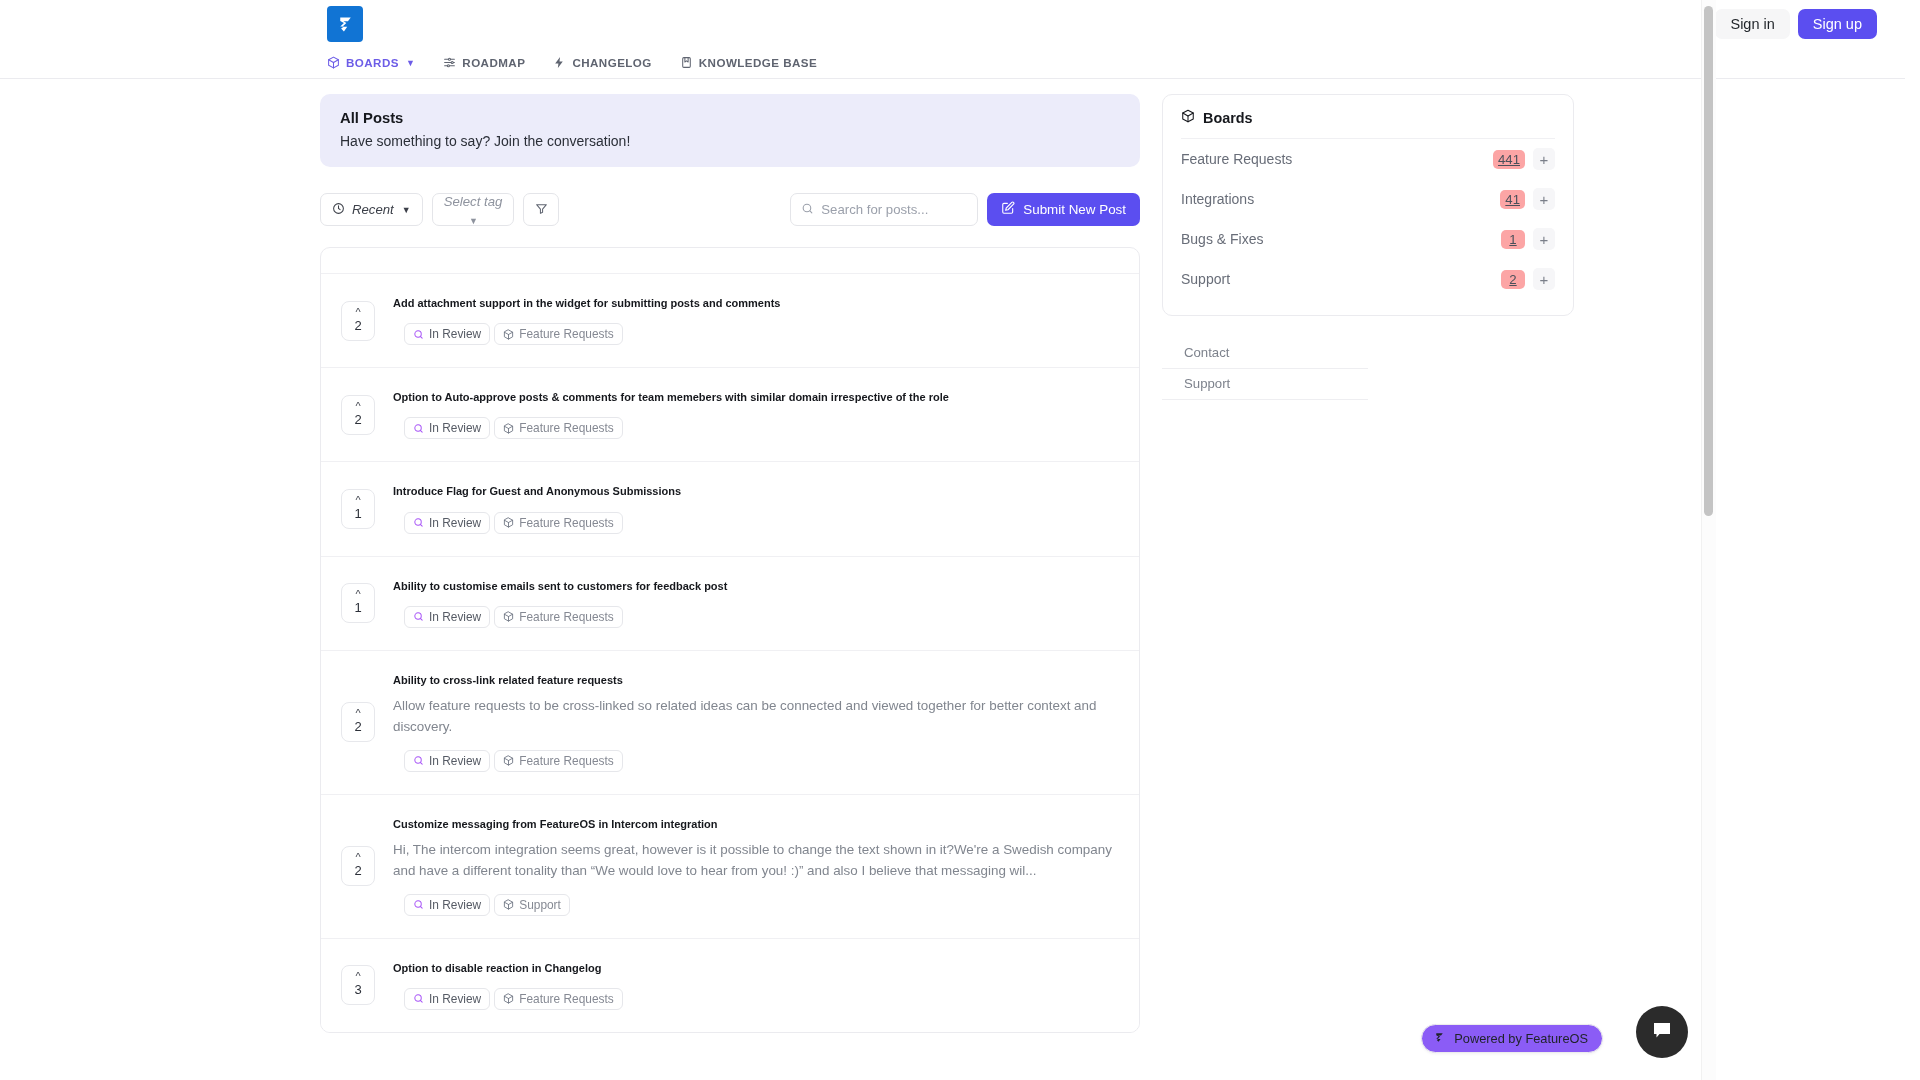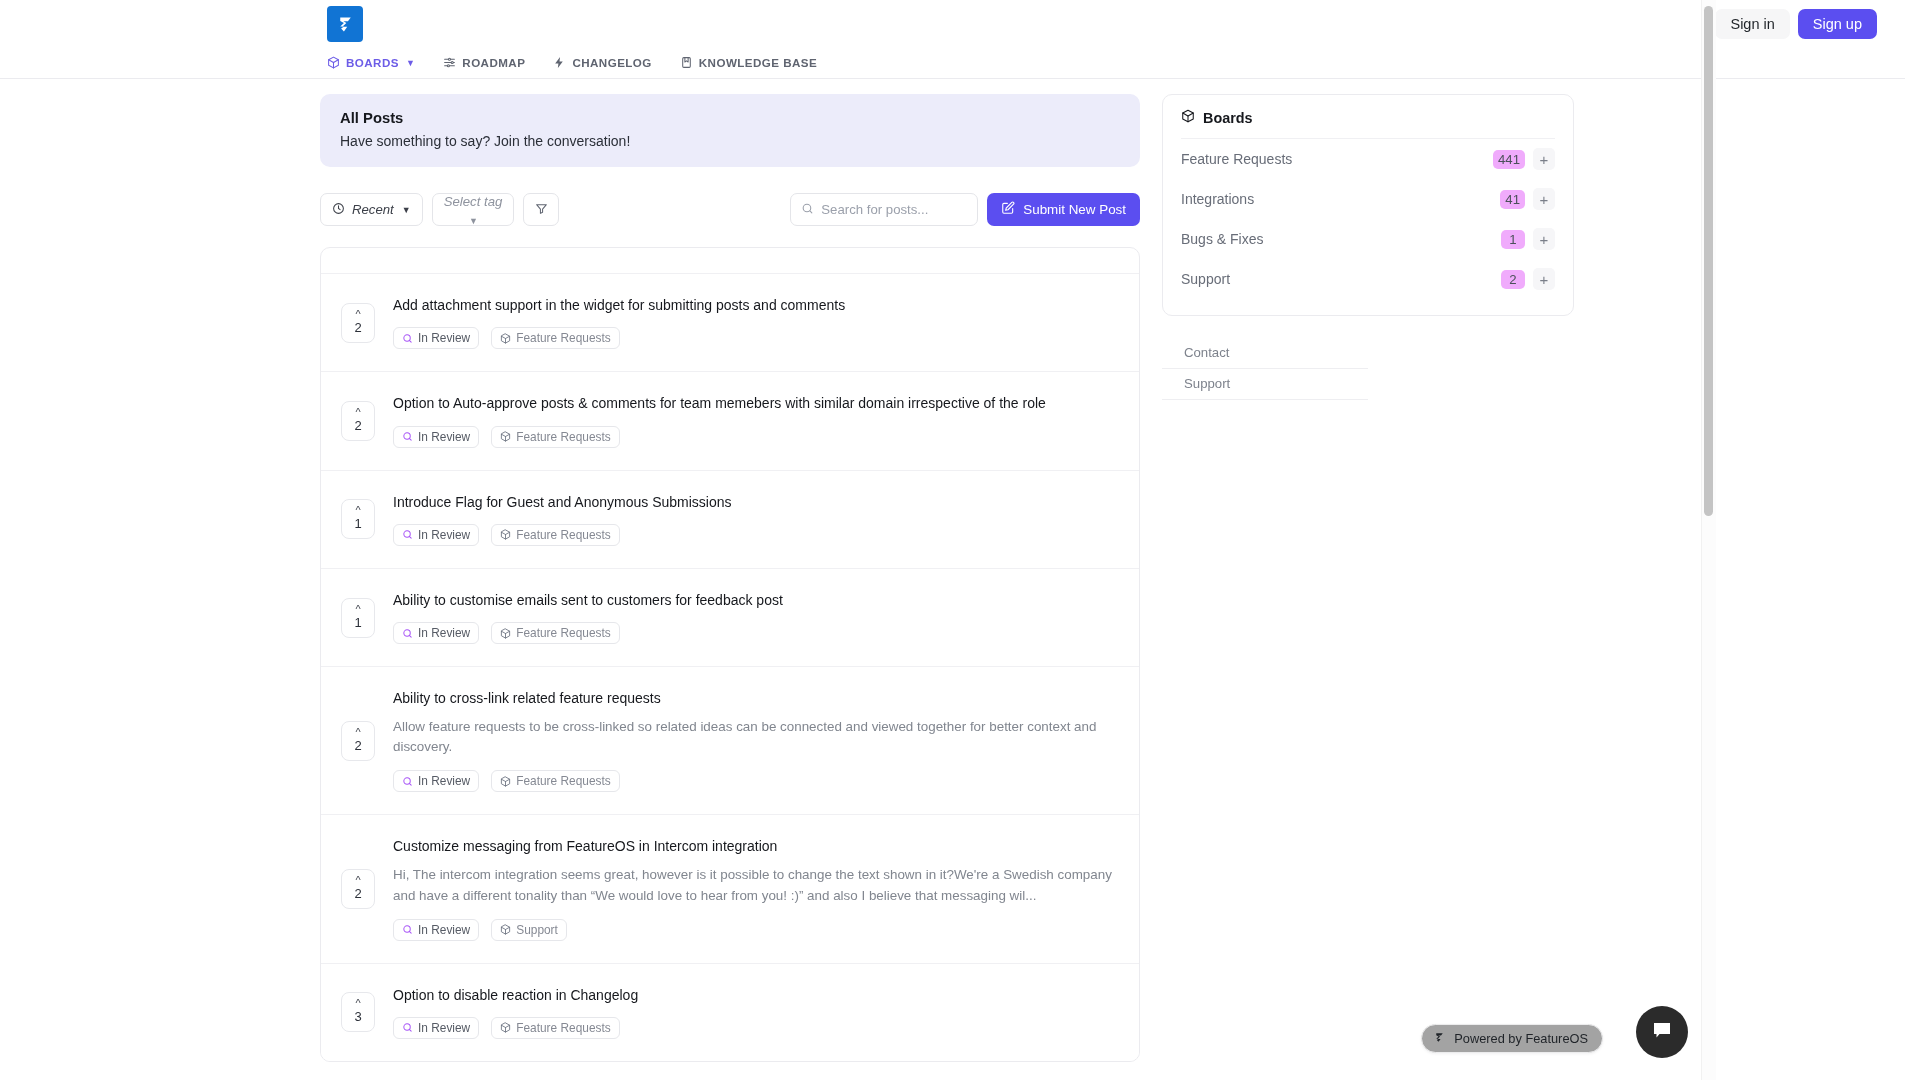--- a/index.html
+++ b/index.html
@@ -105,23 +105,23 @@
   .post:last-child { border-bottom: none; }
   .vote {
     flex: 0 0 auto; width: 34px; min-height: 40px;
     border: 1px solid #e7e8ec; border-radius: 8px; background: #fff;
     display: flex; flex-direction: column; align-items: center; justify-content: center;
     align-self: center; padding: 5px 0 6px; cursor: pointer;
   }
   .vote .caret { font-size: 11px; line-height: 9px; color: #42464f; }
   .vote .num { font-size: 13px; color: #2c3039; line-height: 15px; margin-top: 1px; }
   .post-body { flex: 1 1 auto; min-width: 0; }
-  .post-title { font-size: 14px; font-weight: 400; color: #16181d; line-height: 1.38; }
+  .post-title { font-size: 11px; font-weight: 700; color: #16181d; line-height: 1.38; }
   .post-desc { font-size: 13.4px; color: #81868f; line-height: 1.56; margin-top: 8px; }
-  .chips { display: flex; gap: 12px; margin-top: 12px; flex-wrap: wrap; }
+  .chips { display: flex; gap: 4px; margin-top: 12px; flex-wrap: wrap; margin-left: 11px; }
   .chip {
     display: inline-flex; align-items: center; gap: 5px;
     border: 1px solid #e6e7eb; border-radius: 6px; background: #fff;
     height: 22px; padding: 0 8px; font-size: 11.9px; color: #565b65;
   }
   .chip .cico { display: flex; align-items: center; }
   .chip-status .cico { color: #a855f7; }
   .chip-board .cico { color: #6b7280; }
   .chip-board { color: #858993; }
 
@@ -132,41 +132,41 @@
     padding: 14px 18px 16px 18px;
   }
   .card-head { display: flex; align-items: center; gap: 8px; padding-bottom: 11px; border-bottom: 1px solid #f0f0f3; }
   .card-head-title { font-size: 14.4px; font-weight: 700; color: #16181d; }
   .board-row {
     display: flex; align-items: center; padding: 9px 0 9px 0;
     font-size: 14px; color: #686d78; cursor: pointer;
   }
   .board-name { flex: 1 1 auto; }
   .board-count {
-    font-size: 13.2px; color: #4b505a; background: #f0abfc;
-    border-radius: 5px; min-width: 24px; text-align: center; padding: 2px 5px;
+    font-size: 13.2px; color: #4b505a; background: #fca5a5;
+    border-radius: 5px; min-width: 24px; text-align: center; padding: 2px 5px; text-decoration: underline;
   }
   .board-plus {
     width: 22px; height: 22px; margin-left: 8px; border-radius: 5px;
     display: flex; align-items: center; justify-content: center;
     color: #7a7f89; font-size: 15px; background: #f6f6f8; cursor: pointer;
   }
 
   .footlinks { margin-top: 22px; display: grid; grid-template-columns: 1fr 1fr; column-gap: 0px; }
   .flink {
     font-size: 13.2px; color: #7d828c; padding: 7px 0 8px 0;
     border-bottom: 1px solid #eeeef1; cursor: pointer;
   }
   .fcol-right .flink { padding-left: 22px; }
 
   
   .powered {
     position: absolute; right: 113px; bottom: 27px;
     display: flex; align-items: center; gap: 8px;
-    background: #a3a3a3; border: 1px solid #ececed; border-radius: 17px;
+    background: #8b5cf6; border: 1px solid #ececed; border-radius: 17px;
     height: 29px; padding: 0 14px 0 11px; font-size: 12.8px; color: #1f2328;
     box-shadow: 0 1px 3px rgba(16,24,40,.06); cursor: pointer;
   }
   .chatbtn {
     position: absolute; right: 28px; bottom: 22px;
     width: 52px; height: 52px; border-radius: 50%; background: #2b2b2b;
     display: flex; align-items: center; justify-content: center; cursor: pointer;
   }
 
   

